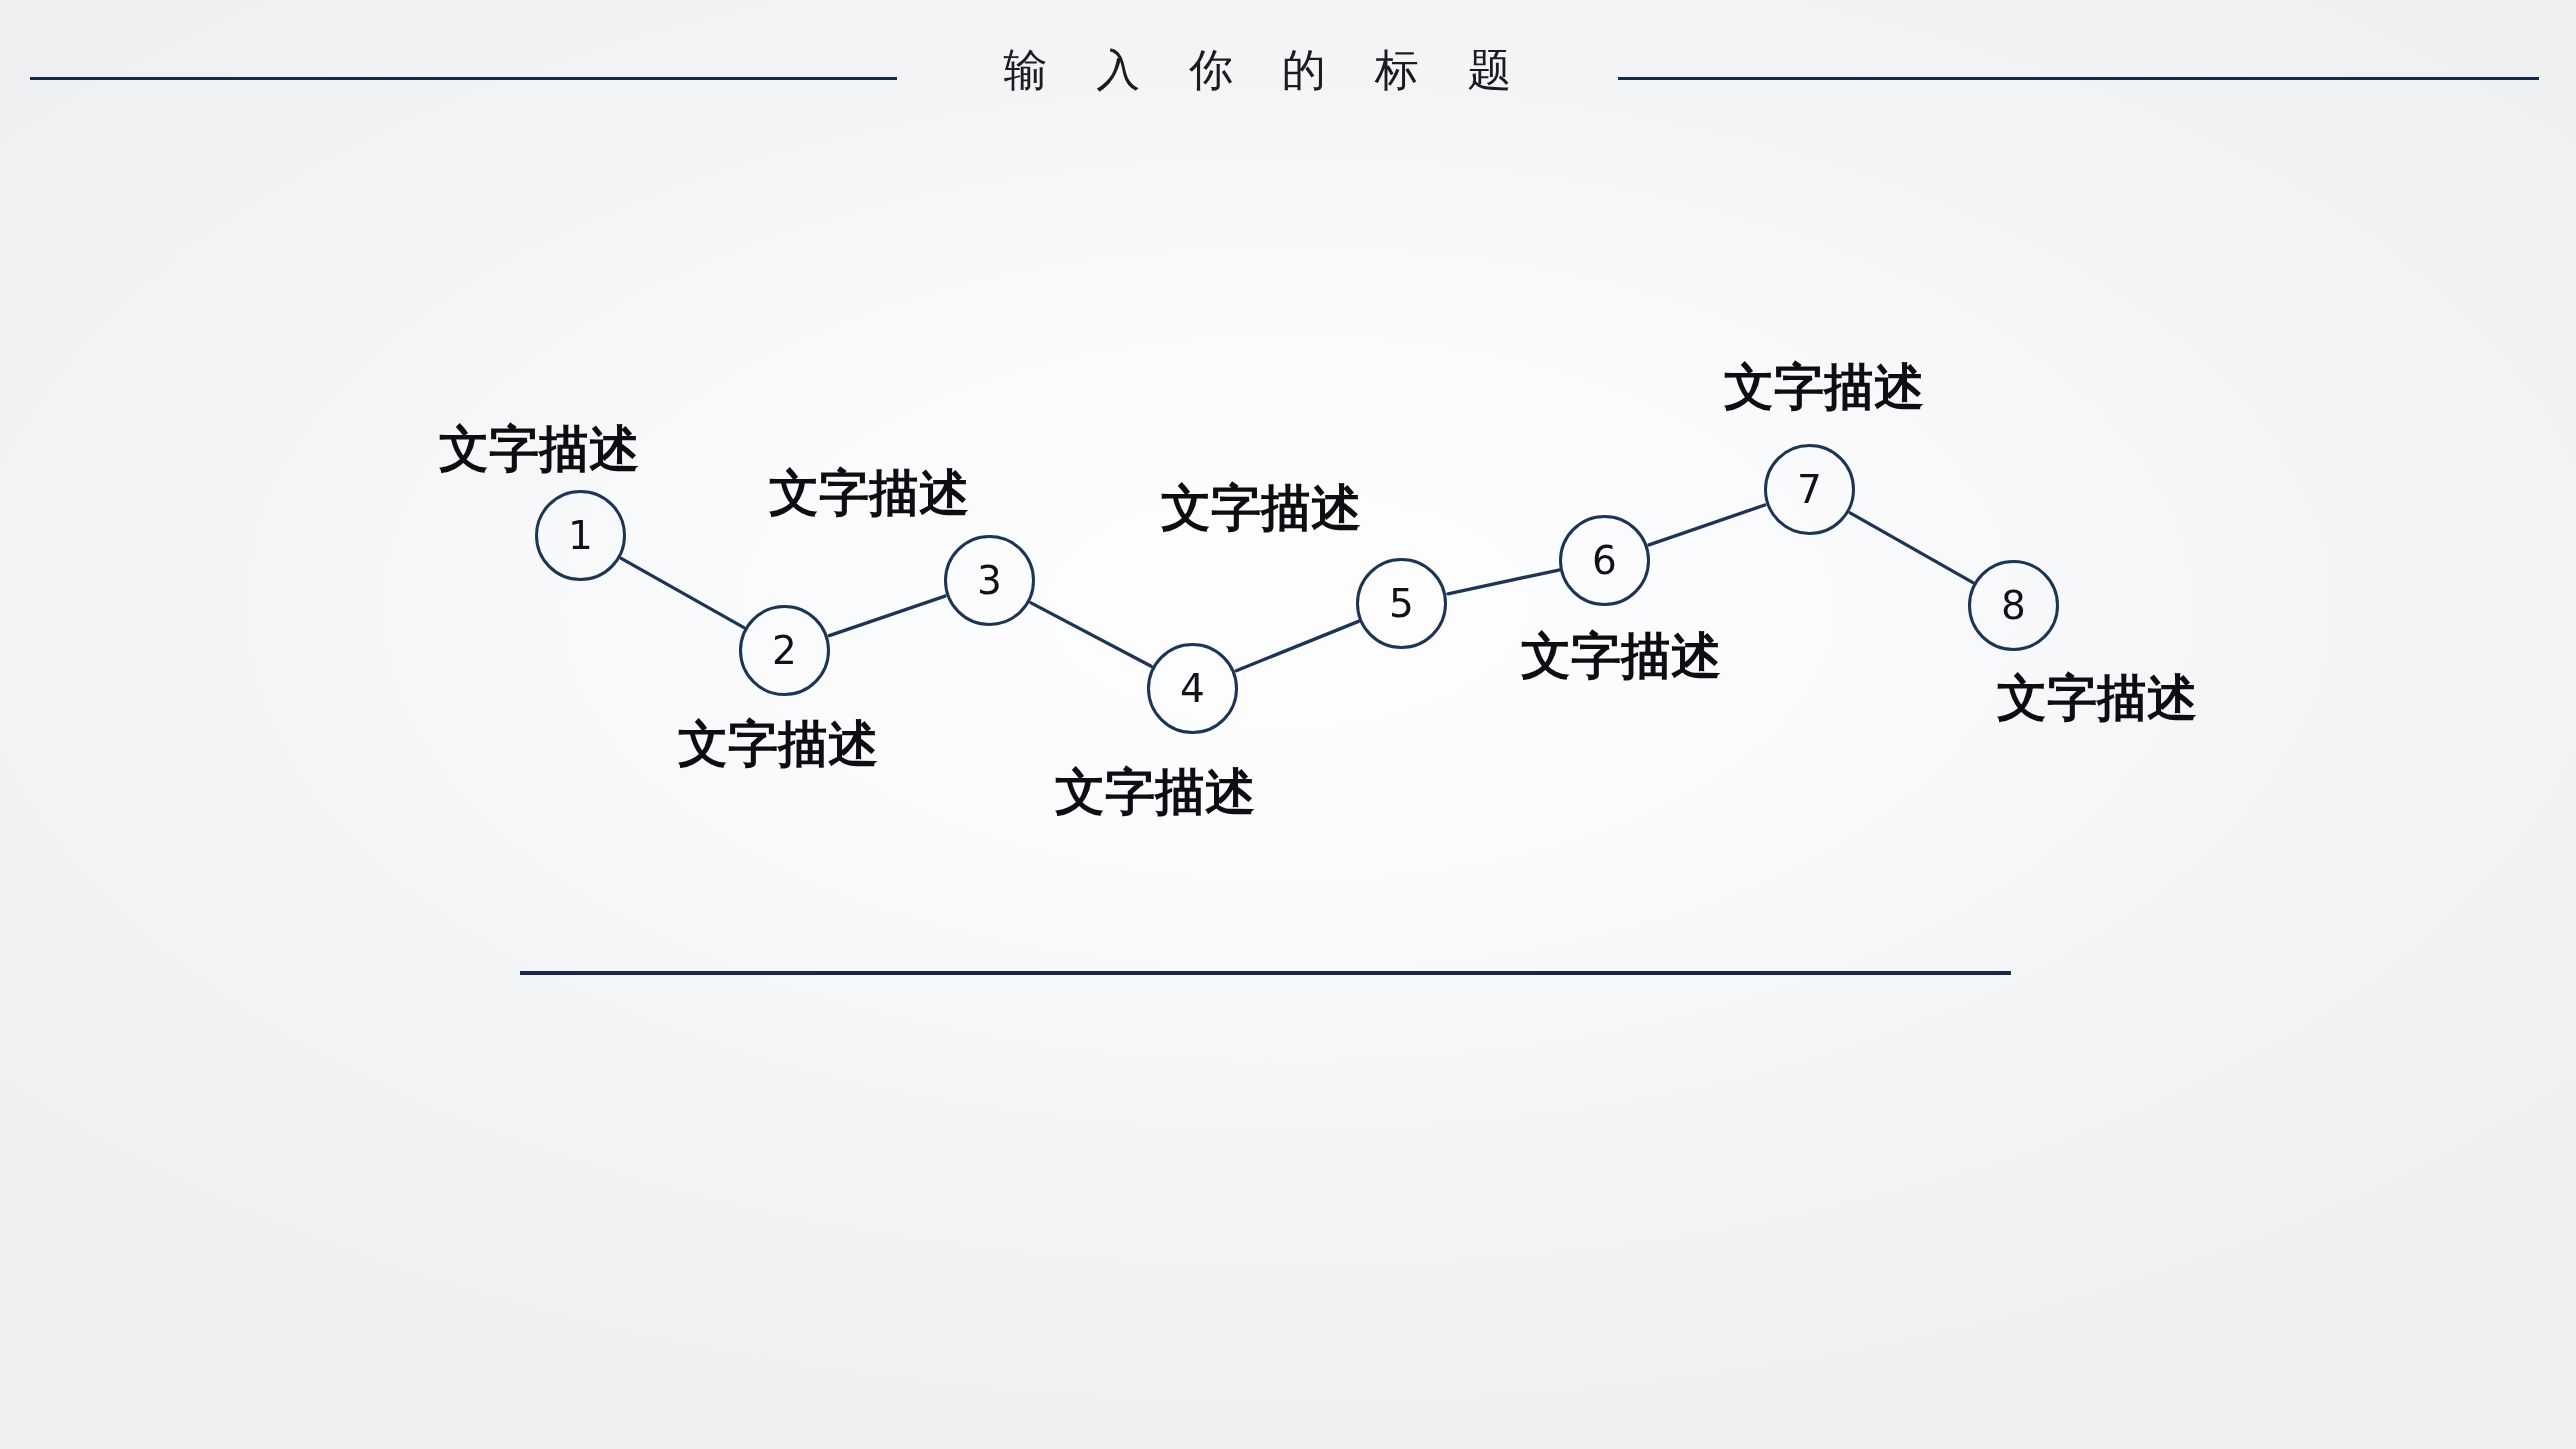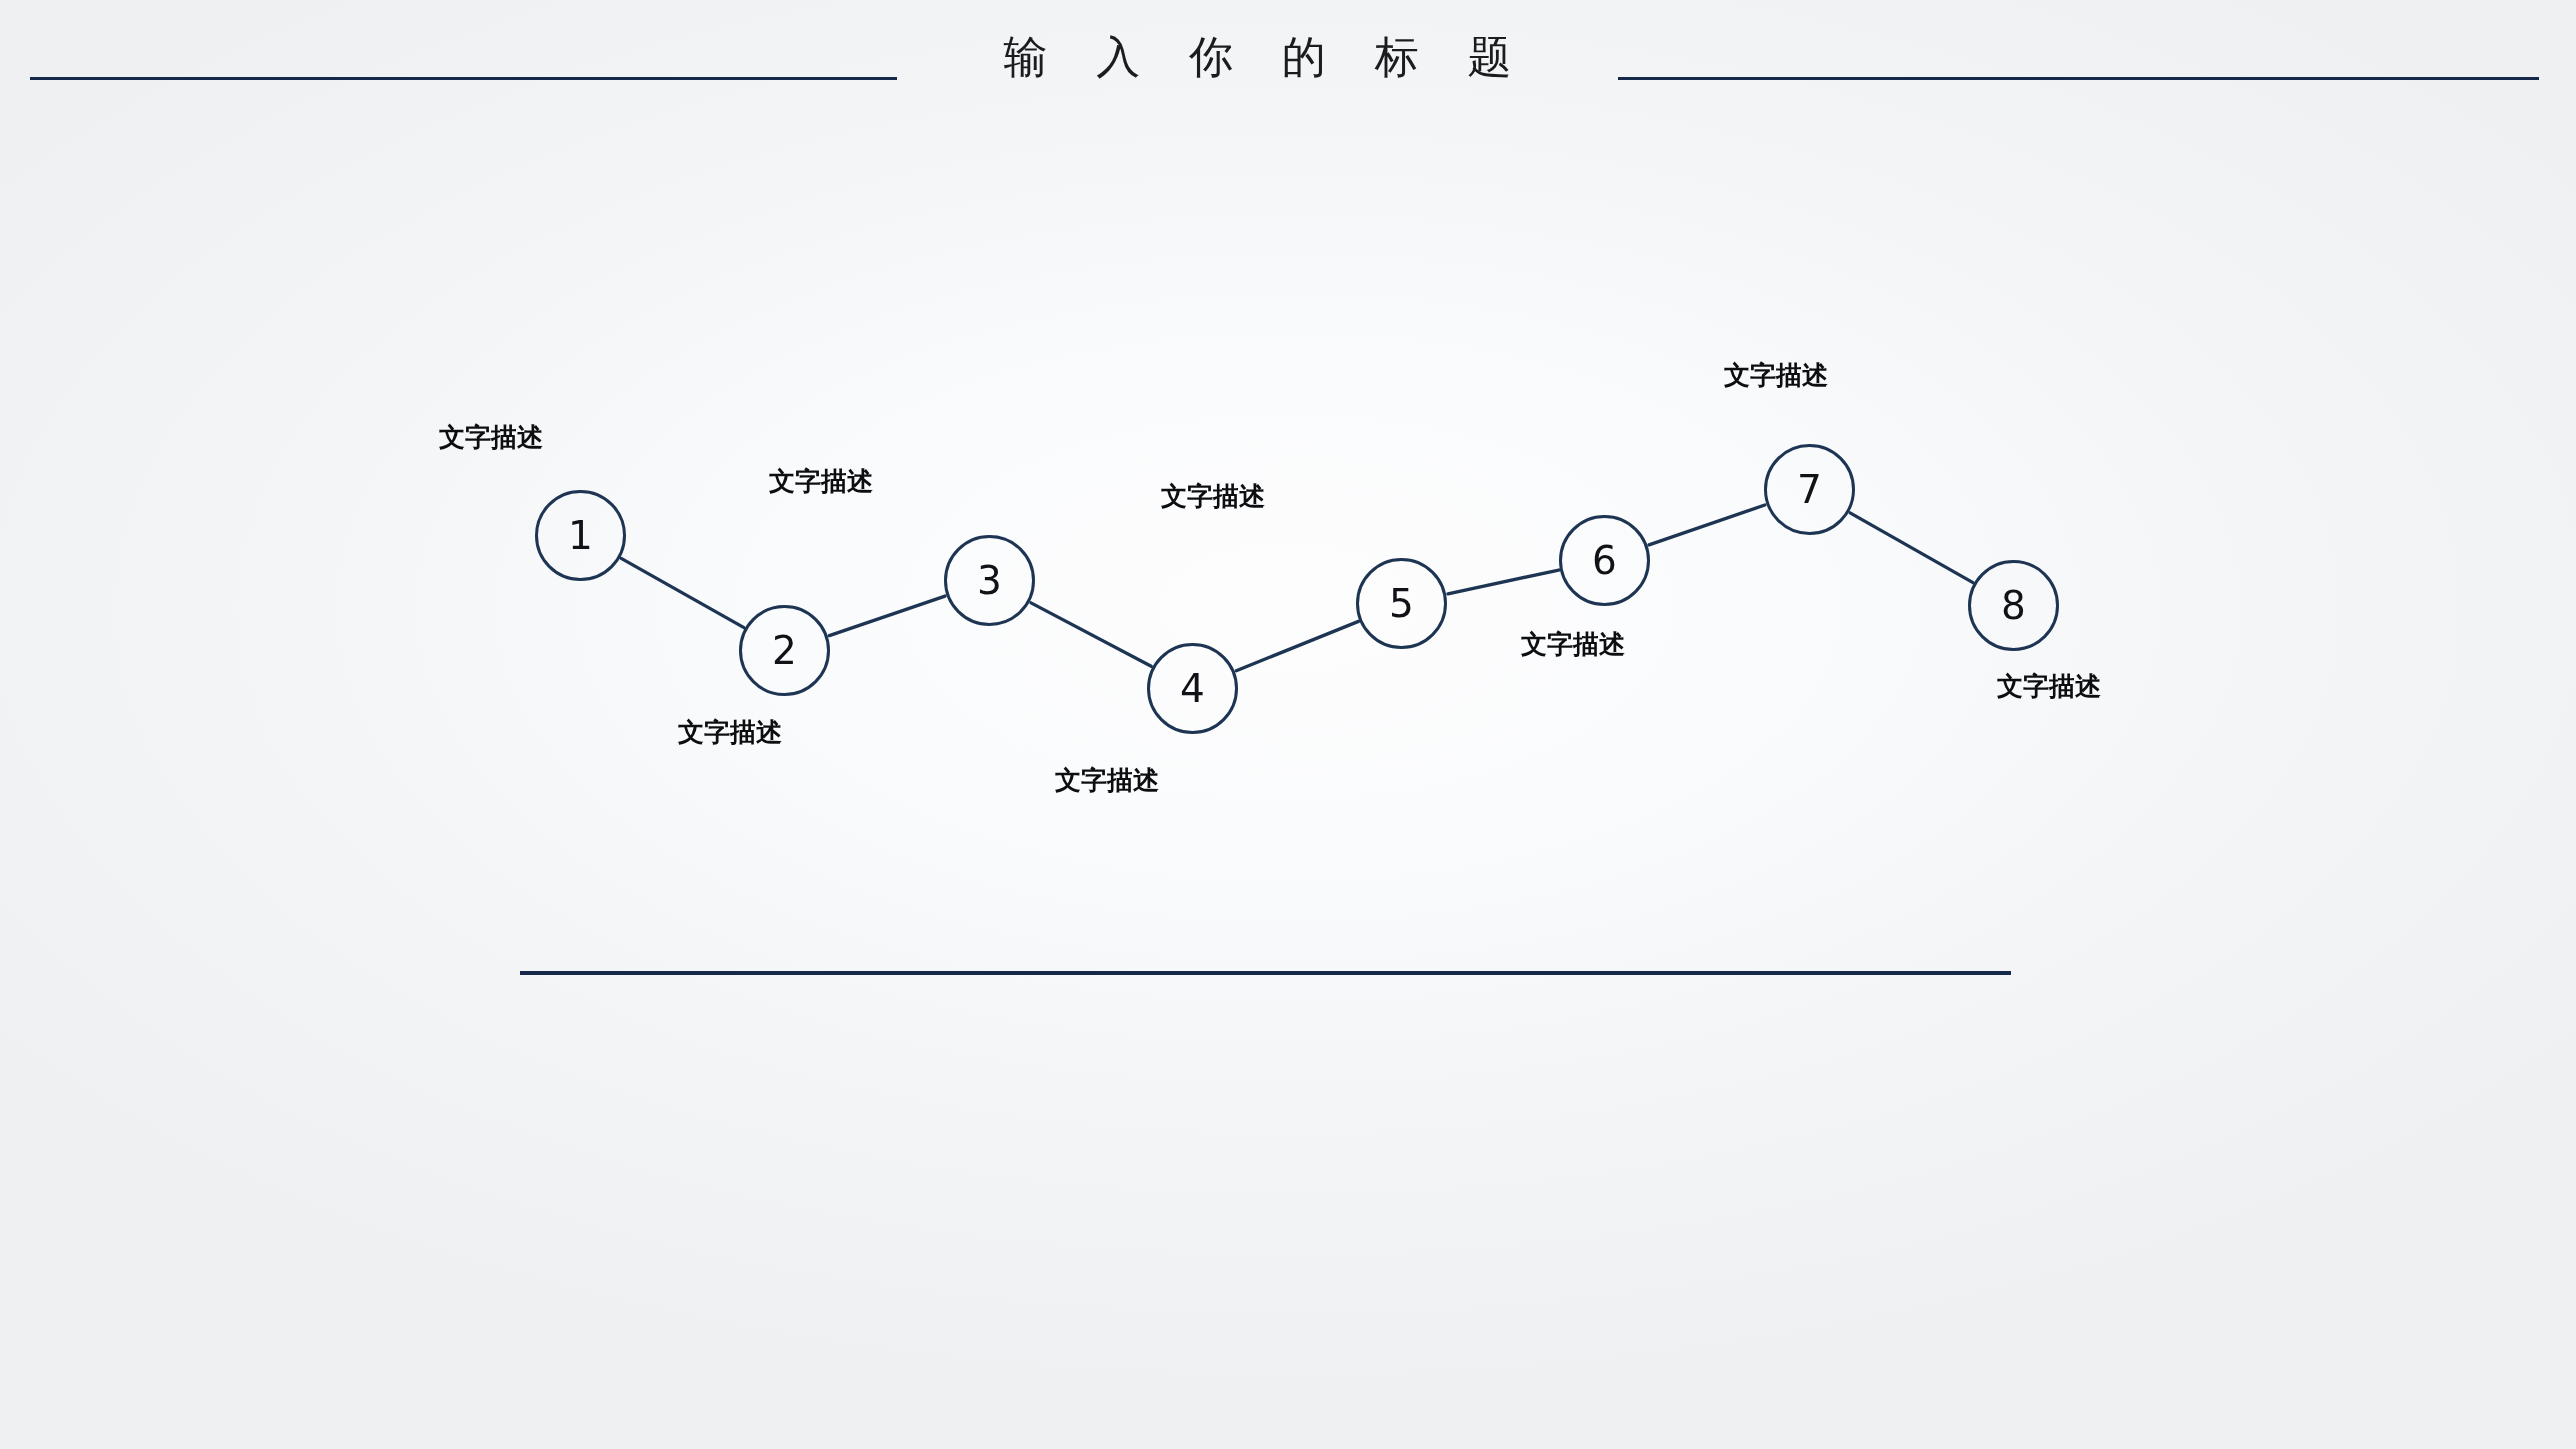--- a/index.html
+++ b/index.html
@@ -39,21 +39,21 @@
     height: 3.4px;
     background: #17294a;
     top: 77px;
   }
   .rule.left  { left: 30px;   width: 867px; }
   .rule.right { left: 1618px; width: 921px; }
 
   #title-text {
     position: absolute;
     left: 897px;
-    top: 35px;
+    top: 48px;
     width: 721px;
     text-align: center;
     font-size: 44px;
     line-height: 1;
     font-weight: 400;
     color: #1b1c20;
     letter-spacing: 17.4px;
     text-indent: 17.4px;
     white-space: nowrap;
     font-family: "DejaVu Sans", "Liberation Sans", sans-serif;
@@ -80,21 +80,21 @@
     justify-content: center;
     font-size: 39px;
     line-height: 1;
     color: #111217;
     font-weight: 400;
     font-family: "DejaVu Sans", "Liberation Sans", sans-serif;
   }
 
   .node-label {
     position: absolute;
-    font-size: 26px;
+    font-size: 50px;
     line-height: 1;
     font-weight: 700;
     color: #0d0e12;
     white-space: nowrap;
     font-family: "DejaVu Sans", "Liberation Sans", sans-serif;
   }
 
   
   #bottom-rule {
     position: absolute;

